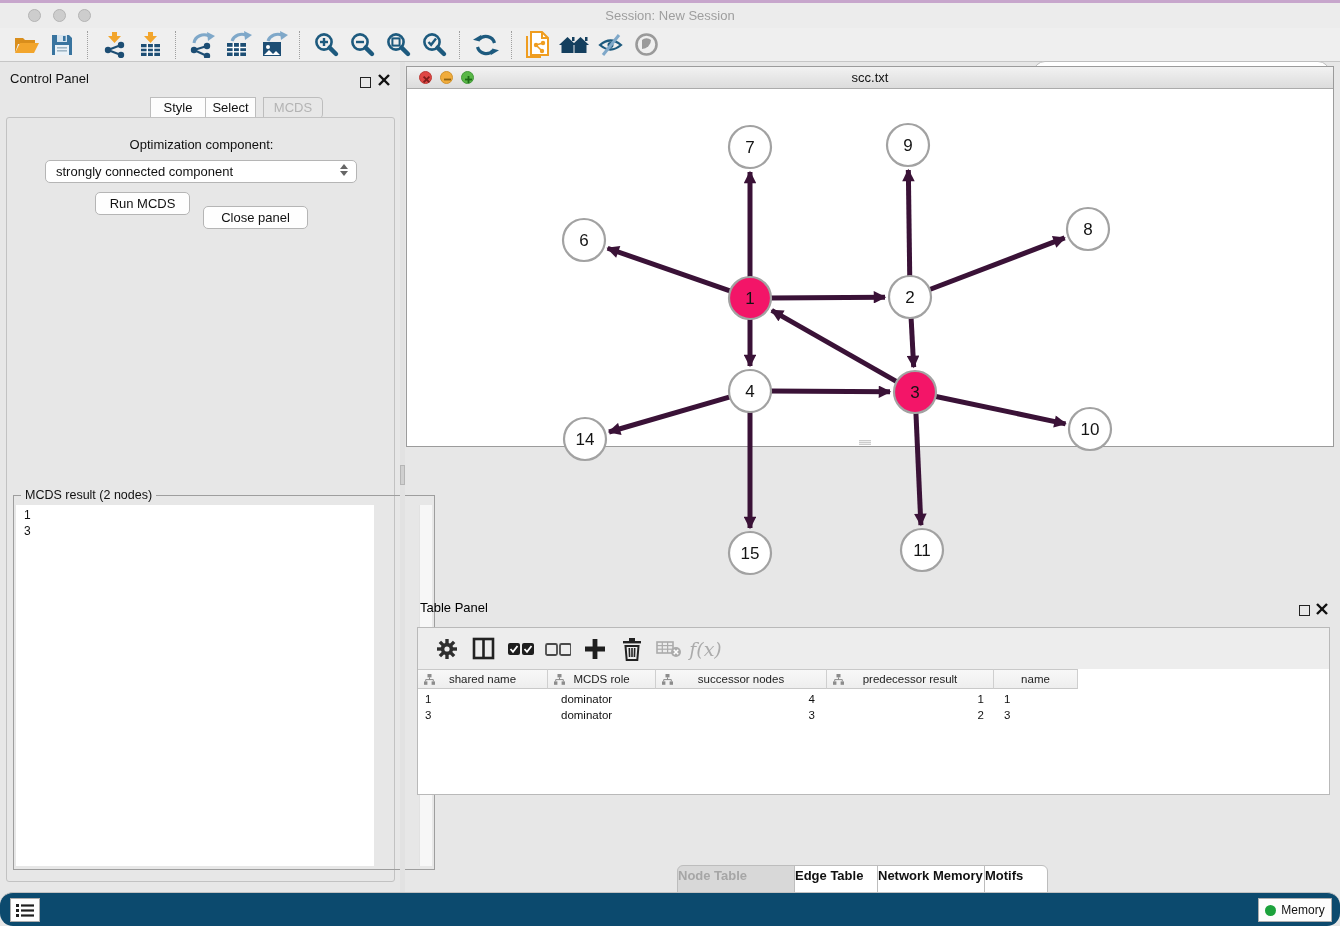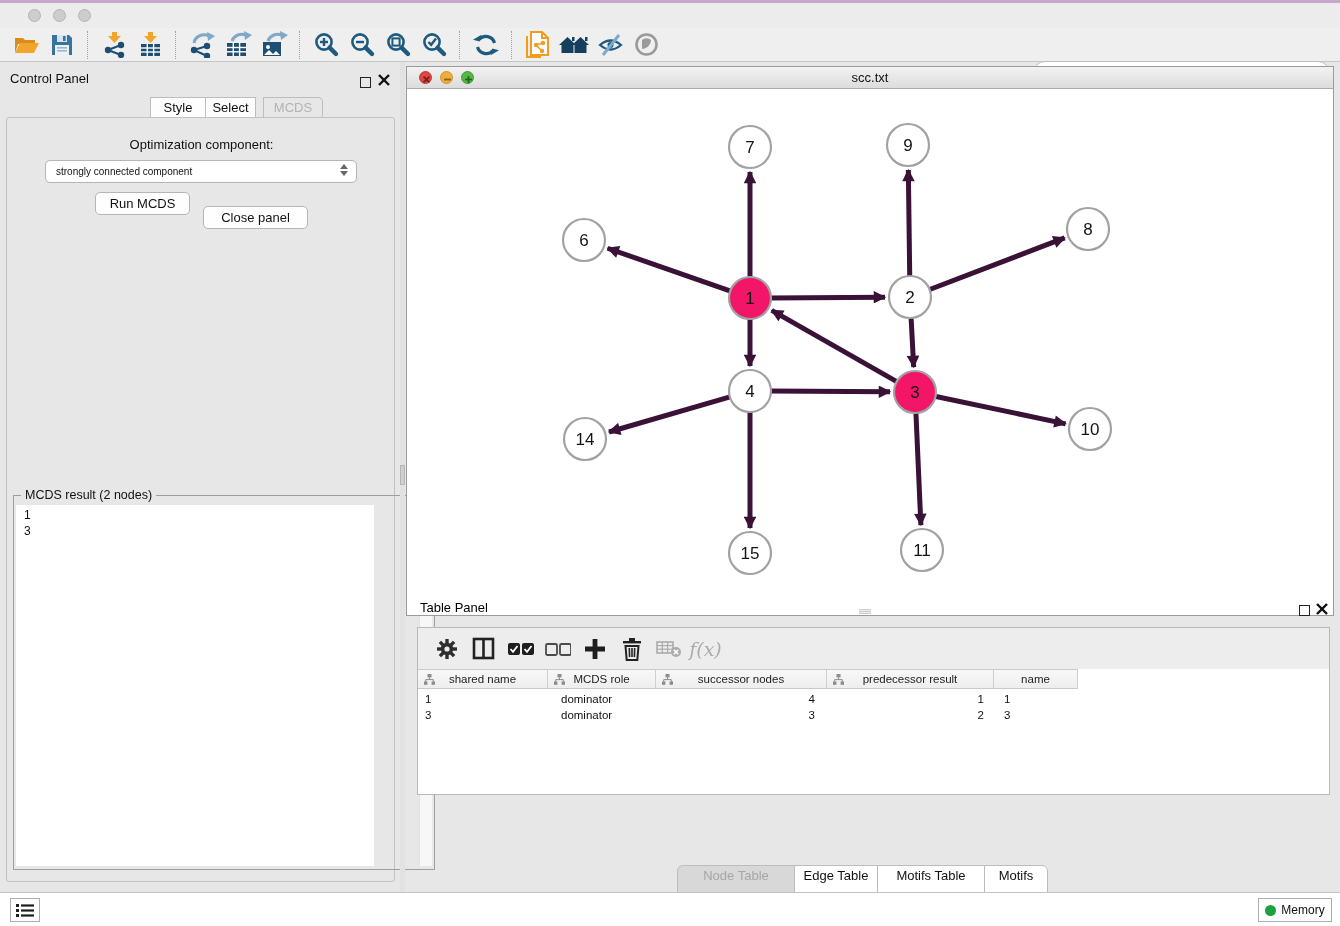--- a/index.html
+++ b/index.html
@@ -17,67 +17,68 @@
   .tb-btn{width:36px;height:30px;display:flex;align-items:center;justify-content:center;flex:0 0 auto;}
   .tb-sep{width:1px;height:28px;border-left:1px dotted #9F9F9F;margin:0 7px;flex:0 0 auto;}
   .searchbox{position:absolute;right:10px;top:33px;width:288px;height:22px;background:#FFF;border:1px solid #BDBDBD;border-radius:12px;display:flex;align-items:center;padding-left:7px;}
   
   .cp-title{left:10px;top:71px;font-size:13px;color:#111;}
   .panel-float{width:11px;height:11px;border:1.6px solid #222;box-sizing:border-box;display:inline-block;}
   .cp-tab{position:absolute;top:97px;height:21px;background:#FDFDFD;border:1px solid #BDBDBD;box-sizing:border-box;font-size:13px;color:#111;text-align:center;line-height:19px;}
   .cp-tab.sel{background:#E7E7E7;color:#B3B3B3;border-bottom-color:#E7E7E7;height:22px;border-radius:0 5px 5px 0;}
   .cp-content{left:6px;top:117px;width:389px;height:765px;background:#E7E7E7;border:1px solid #C2C2C2;box-sizing:border-box;border-radius:3px;}
   .opt-label{left:0;top:136px;width:400px;text-align:center;font-size:13px;color:#111;}
-  .combo{left:44px;top:159px;width:312px;height:23px;background:#FFF;border:1px solid #B5B5B5;border-radius:5px;box-sizing:border-box;font-size:10px;color:#111;line-height:21px;padding-left:10px;}
+  .combo{left:44px;top:159px;width:312px;height:23px;background:#FFF;border:1px solid #B5B5B5;border-radius:5px;box-sizing:border-box;font-size:13px;color:#111;line-height:21px;padding-left:10px;}
   .combo .arrows{position:absolute;right:8px;top:3px;}
   .tri-up{width:0;height:0;border-left:4px solid transparent;border-right:4px solid transparent;border-bottom:5px solid #666;margin-bottom:2px;}
   .tri-dn{width:0;height:0;border-left:4px solid transparent;border-right:4px solid transparent;border-top:5px solid #666;}
   .btn{position:absolute;top:191px;height:23px;background:#FEFEFE;border:1px solid #B5B5B5;border-radius:5px;box-sizing:border-box;font-size:13px;color:#111;text-align:center;line-height:21px;}
   .groupbox{left:12px;top:495px;width:422px;height:375px;border:1px solid #9E9E9E;box-sizing:border-box;}
   .groupbox-label{position:absolute;left:7px;top:-8px;background:#E7E7E7;padding:0 4px;font-size:12.5px;color:#111;}
   .result-list{position:absolute;left:2px;top:9px;width:358px;height:361px;background:#FFF;font-size:12px;color:#111;padding:2px 0 0 8px;box-sizing:border-box;line-height:16px;}
   .result-scroll{position:absolute;right:2px;top:9px;width:13px;height:361px;background:#F7F7F7;border-left:1px solid #E2E2E2;box-sizing:border-box;}
   .splitter{left:400px;top:62px;width:5px;height:830px;background:#E2E2E2;}
   .split-handle{position:absolute;left:0px;top:403px;width:5px;height:20px;background:#CFCFCF;border:1px solid #B5B5B5;box-sizing:border-box;}
   
-  .netwin{left:406px;top:66px;width:928px;height:550px;border:1px solid #9B9B9B;box-sizing:border-box;background:#FFF;}
+  .netwin{left:406px;top:66px;width:928px;height:381px;border:1px solid #9B9B9B;box-sizing:border-box;background:#FFF;}
   .netwin-titlebar{position:absolute;left:0;top:0;width:100%;height:22px;background:linear-gradient(#F2F2F2,#DCDCDC);border-bottom:1px solid #ABABAB;box-sizing:border-box;}
   .netwin-title{position:absolute;width:100%;text-align:center;font-size:13px;color:#111;line-height:21px;}
   .tl2{position:absolute;top:4px;width:13px;height:13px;border-radius:50%;box-sizing:border-box;}
   .grip{position:absolute;left:452px;bottom:1px;width:12px;height:5px;background:repeating-linear-gradient(#CCC 0 1px,#EEE 1px 2px);}
   
   .tp-title{left:420px;top:600px;font-size:13px;color:#000000;}
   .tp-container{left:417px;top:627px;width:913px;height:168px;background:#FFF;border:1px solid #B9B9B9;box-sizing:border-box;}
   .tp-toolbar{position:absolute;left:0;top:0;width:100%;height:41px;background:#EDEDED;display:flex;align-items:center;padding-left:10px;box-sizing:border-box;}
   .tp-tbtn{width:37px;height:34px;display:flex;align-items:center;justify-content:center;flex:0 0 auto;}
   .fx{font-family:"DejaVu Serif",serif;font-style:italic;font-size:19px;color:#ABABAB;}
   .thead{position:absolute;left:0;top:41px;height:20px;display:flex;}
   .th{background:linear-gradient(#F8F8F8,#EEE);border-right:1px solid #CFCFCF;border-top:1px solid #C9C9C9;border-bottom:1px solid #C9C9C9;box-sizing:border-box;position:relative;font-size:11.5px;color:#222;display:flex;align-items:center;justify-content:center;}
   .th .tree{position:absolute;left:6px;top:4px;}
   .trow{position:absolute;left:0;height:16px;display:flex;font-size:11.5px;color:#111;}
   .td{box-sizing:border-box;line-height:16px;white-space:nowrap;overflow:hidden;}
   
-  .bt-tab{position:absolute;top:865px;height:34px;background:#FFF;border:1px solid #BDBDBD;box-sizing:border-box;font-size:13px;color:#111;text-align:center;line-height:20px;}
+  .bt-tab{position:absolute;top:865px;height:34px;background:#FFF;border:1px solid #BDBDBD;box-sizing:border-box;font-size:13px;color:#111;line-height:20px;font-weight:bold;}
   .bt-tab.sel{background:#D8D8D8;color:#A6A6A6;border-radius:6px 0 0 6px;}
   
-  .statusbar{left:0;top:892px;width:1340px;height:34px;background:#ffffff;border-top:1px solid #C2C2C2;box-sizing:border-box;}
+  .statusbar{left:0;top:892px;width:1340px;height:34px;background:#0c4a6e;border-top:1px solid #C2C2C2;box-sizing:border-box;border-radius:13px;}
   .sb-btn{position:absolute;left:10px;top:5px;width:30px;height:24px;background:#FDFDFD;border:1px solid #ADADAD;box-sizing:border-box;display:flex;align-items:center;justify-content:center;}
   .mem-btn{position:absolute;right:8px;top:5px;width:74px;height:24px;background:#FDFDFD;border:1px solid #ADADAD;box-sizing:border-box;display:flex;align-items:center;justify-content:center;font-size:12px;color:#111;}
   .mem-dot{width:11px;height:11px;border-radius:50%;margin-right:5px;}
 </style>
 </head>
 <body>
 
 <div id="root">
 
   <div class="abs titlebar">
     <div class="accent"></div>
     <div class="tl tl-gray" style="left:28px;"></div>
     <div class="tl tl-gray" style="left:53px;"></div>
     <div class="tl tl-gray" style="left:78px;"></div>
+    <div class="title-text">Session: New Session</div>
   </div>
 
   <div class="abs toolbar">
     <div class="tb-btn">
       <svg width="27" height="24" viewBox="0 0 27 24">
         <path d="M2 20 V5 h8 l2 2 h10 v4 H5 Z" fill="#D98E1C"></path>
         <path d="M26 10 H7 L2 20 h19 Z" fill="#F2A52C"></path>
       </svg>
     </div>
     <div class="tb-btn">
@@ -527,21 +528,21 @@
       <div class="td" style="width:130px;padding-left:7px;">3</div>
       <div class="td" style="width:108px;padding-left:13px;">dominator</div>
       <div class="td" style="width:171px;text-align:right;padding-right:12px;">3</div>
       <div class="td" style="width:167px;text-align:right;padding-right:10px;">2</div>
       <div class="td" style="width:84px;padding-left:10px;">3</div>
     </div>
   </div>
 
   <div class="abs bt-tab sel" style="left:677px;width:118px;">Node Table</div>
   <div class="abs bt-tab" style="left:794px;width:84px;">Edge Table</div>
-  <div class="abs bt-tab" style="left:877px;width:108px;">Motifs Table</div>
+  <div class="abs bt-tab" style="left:877px;width:108px;">Network Memory</div>
   <div class="abs bt-tab" style="left:984px;width:64px;border-radius:0 6px 6px 0;">Motifs</div>
 
   <div class="abs statusbar">
     <div class="sb-btn">
       <svg width="18" height="15" viewBox="0 0 18 15">
         <g fill="#1E1E1E">
             <rect x="0" y="1" width="3" height="3"></rect>
             <rect x="0" y="6" width="3" height="3"></rect>
             <rect x="0" y="11" width="3" height="3"></rect>
             <rect x="5" y="1.4" width="13" height="2.2"></rect>

